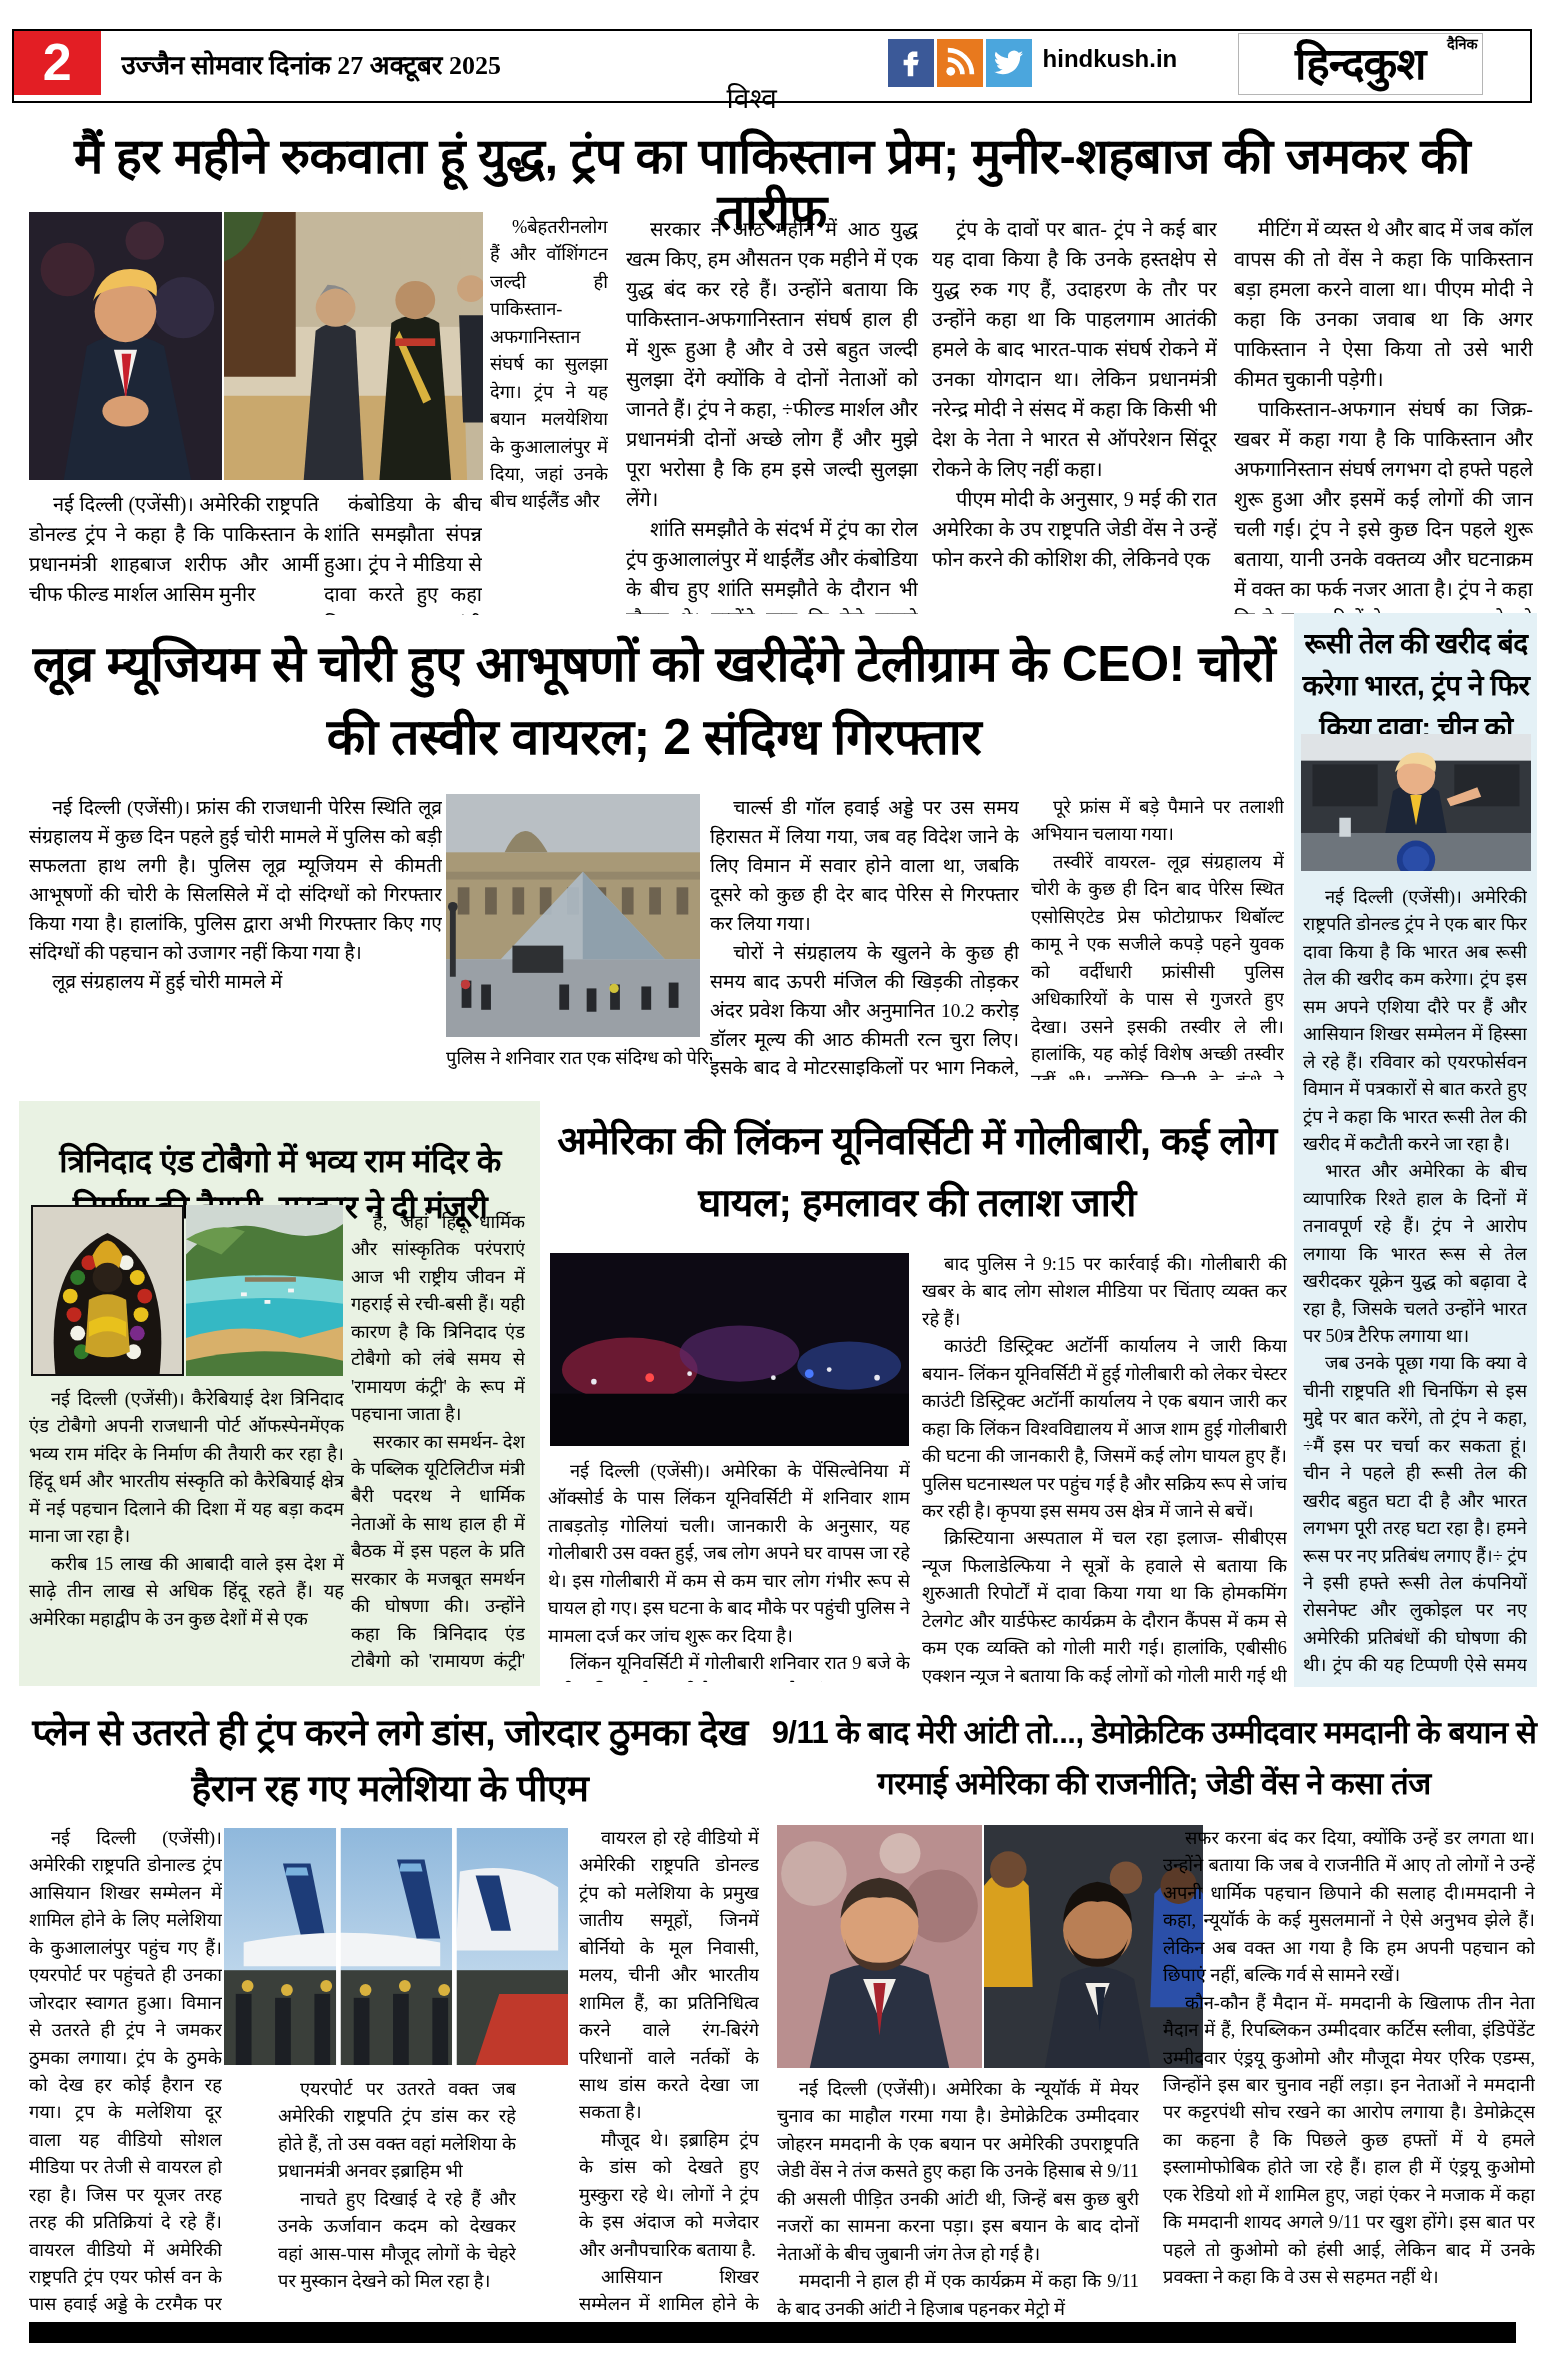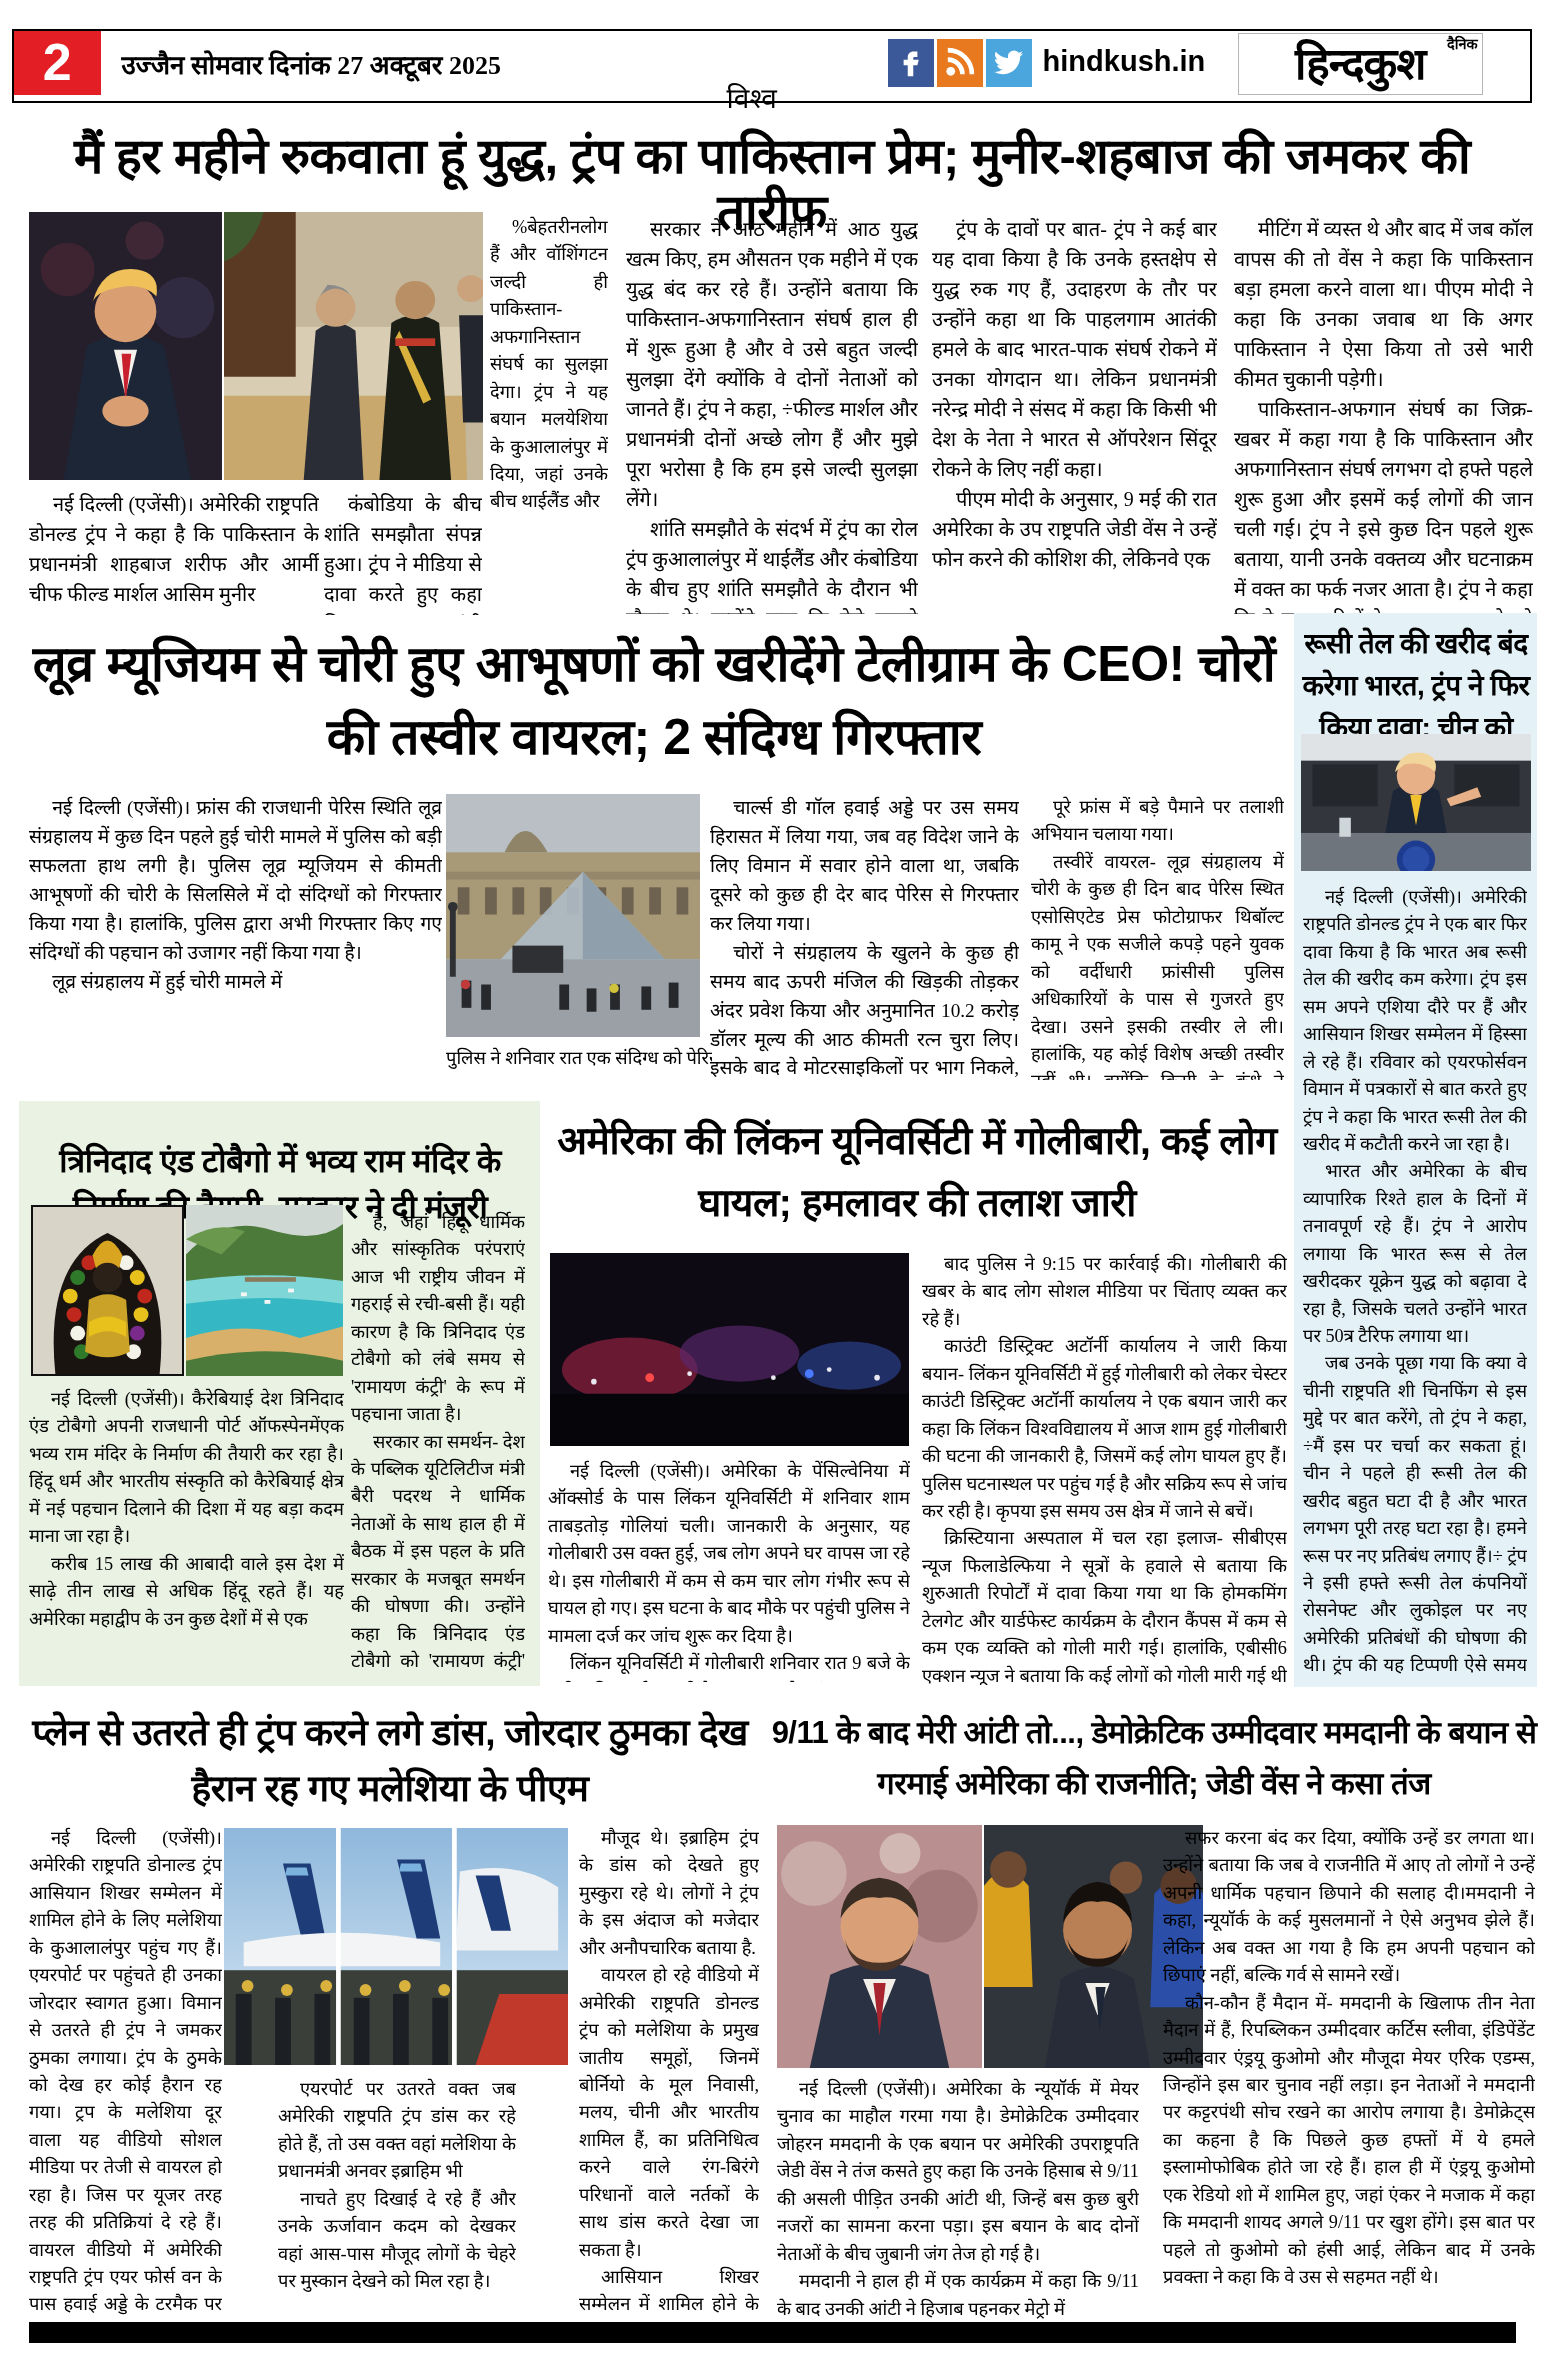--- a/index.html
+++ b/index.html
@@ -9,21 +9,21 @@
   
   #header-box{left:11.6px;top:29px;width:1516px;height:70px;border:2.9px solid #000;background:#fff;}
   #page-number{left:0;top:0;width:87px;height:64px;background:#e31e24;color:#fff;
     font-family:"Liberation Sans",sans-serif;font-weight:900;font-size:52px;line-height:62px;text-align:center;}
   #dateline{left:108px;top:15.4px;font-weight:700;font-size:26px;white-space:nowrap;}
   #section-name{left:713px;top:13.5px;font-weight:400;font-size:28px;margin-top:33px;}
   .sicon{top:7.7px;width:46px;height:48px;display:flex;align-items:center;justify-content:center;}
   #fb{left:874px;background:#3b5998;}
   #rss{left:923px;background:#e8791e;}
   #tw{left:972px;background:#4ba6dd;}
-  #website{left:1029px;top:13.5px;font-family:"Liberation Sans",sans-serif;font-weight:700;font-size:29px;}
+  #website{left:1029px;top:13.5px;font-family:"Liberation Sans",sans-serif;font-weight:700;font-size:24px;}
   #masthead-box{left:1224px;top:1.9px;width:243px;height:60px;border:1px solid #b5b5b5;text-align:center;}
   #masthead{font-family:"Liberation Serif",serif;font-weight:900;font-size:44px;line-height:62px;letter-spacing:-1px;}
   #masthead-tag{position:absolute;right:3.9px;top:-1px;font-size:14.5px;font-weight:700;}
   
   .headline{font-family:"Liberation Sans","DejaVu Sans",sans-serif;font-weight:900;color:#000;text-align:center;letter-spacing:-0.5px;}
   #h-main{left:21px;top:128px;width:1502px;font-size:49px;line-height:1.15;}
   #h-louvre{left:24px;top:628px;width:1260px;font-size:50px;line-height:1.45;}
   #h-oil{left:1302px;top:623px;width:228px;font-size:28px;line-height:1.5;font-weight:800;}
   #h-trinidad{left:27px;top:1138px;width:506px;font-size:32px;line-height:1.45;font-weight:800;}
   #h-lincoln{left:548px;top:1110px;width:738px;font-size:39px;line-height:1.6;}
@@ -344,22 +344,22 @@
       <rect x="57" y="0" width="2.4" height="120" fill="#ffffff"></rect>
       <rect x="116" y="0" width="2.4" height="120" fill="#ffffff"></rect>
     </svg>
   </div>
 
   <div class="abs col" style="left:278px;top:2076px;width:238px;height:243px;">
       <p>एयरपोर्ट पर उतरते वक्त जब अमेरिकी राष्ट्रपति ट्रंप डांस कर रहे होते हैं, तो उस वक्त वहां मलेशिया के प्रधानमंत्री अनवर इब्राहिम भी</p>
       <p>नाचते हुए दिखाई दे रहे हैं और उनके ऊर्जावान कदम को देखकर वहां आस-पास मौजूद लोगों के चेहरे पर मुस्कान देखने को मिल रहा है।</p>
     </div>
   <div class="abs col" style="left:579px;top:1825px;width:180px;height:494px;">
+      <p>वायरल हो रहे वीडियो में अमेरिकी राष्ट्रपति डोनल्ड ट्रंप को मलेशिया के प्रमुख जातीय समूहों, जिनमें बोर्नियो के मूल निवासी, मलय, चीनी और भारतीय शामिल हैं, का प्रतिनिधित्व करने वाले रंग-बिरंगे परिधानों वाले नर्तकों के साथ डांस करते देखा जा सकता है।</p>
       <p>मौजूद थे। इब्राहिम ट्रंप के डांस को देखते हुए मुस्कुरा रहे थे। लोगों ने ट्रंप के इस अंदाज को मजेदार और अनौपचारिक बताया है.</p>
-      <p>वायरल हो रहे वीडियो में अमेरिकी राष्ट्रपति डोनल्ड ट्रंप को मलेशिया के प्रमुख जातीय समूहों, जिनमें बोर्नियो के मूल निवासी, मलय, चीनी और भारतीय शामिल हैं, का प्रतिनिधित्व करने वाले रंग-बिरंगे परिधानों वाले नर्तकों के साथ डांस करते देखा जा सकता है।</p>
       <p>आसियान शिखर सम्मेलन में शामिल होने के लिए अमेरिकी राष्ट्रपति ट्रंप मलेशिया पहुंच गए हैं। ट्रंप तीन देशों के दौरे पर हैं।</p>
     </div>
 
   <div class="abs headline" id="h-mamdani">9/11 के बाद मेरी आंटी तो..., डेमोक्रेटिक उम्मीदवार ममदानी के बयान से गरमाई अमेरिका की राजनीति; जेडी वेंस ने कसा तंज</div>
 
   <div class="abs photo" style="left:777px;top:1825px;width:205px;height:243px;">
     <svg viewBox="0 0 100 120" preserveAspectRatio="none">
       <rect width="100" height="120" fill="#b98f8f"></rect>
       <circle cx="18" cy="24" r="16" fill="#cdb3ac" opacity=".8"></circle>
         <circle cx="80" cy="40" r="18" fill="#9b6f6f" opacity=".7"></circle>

